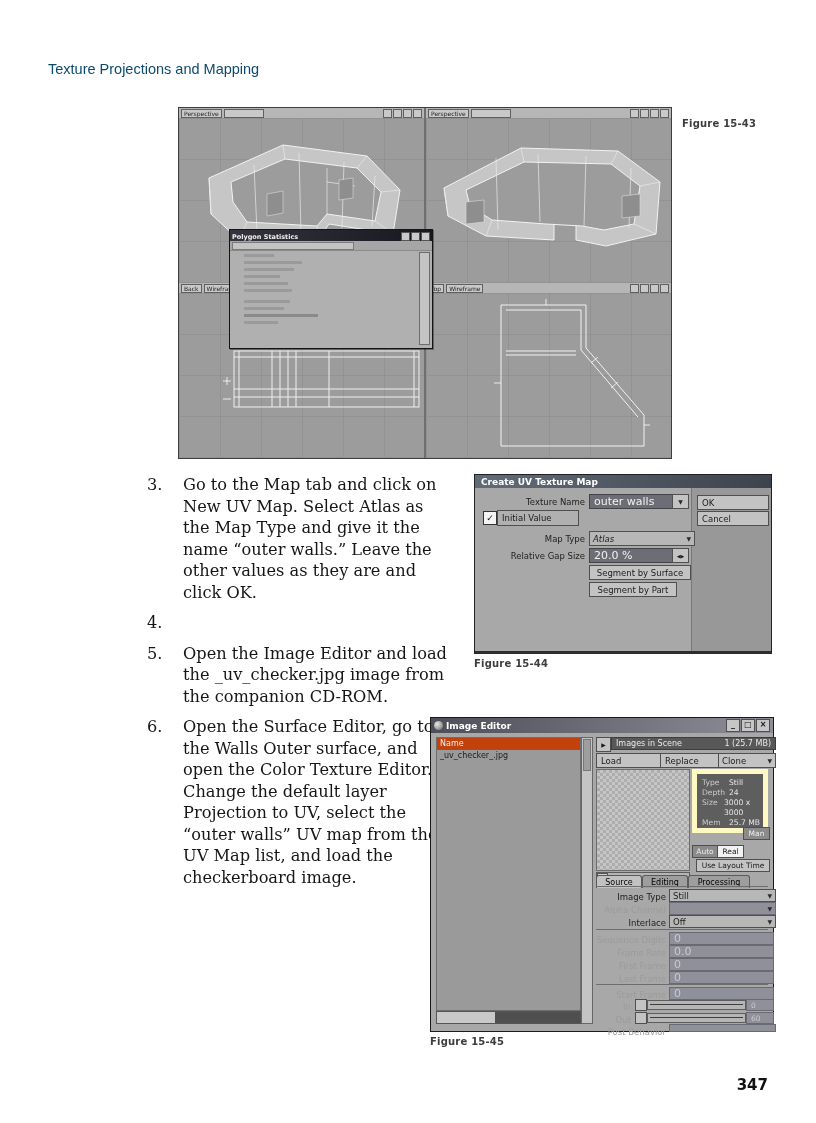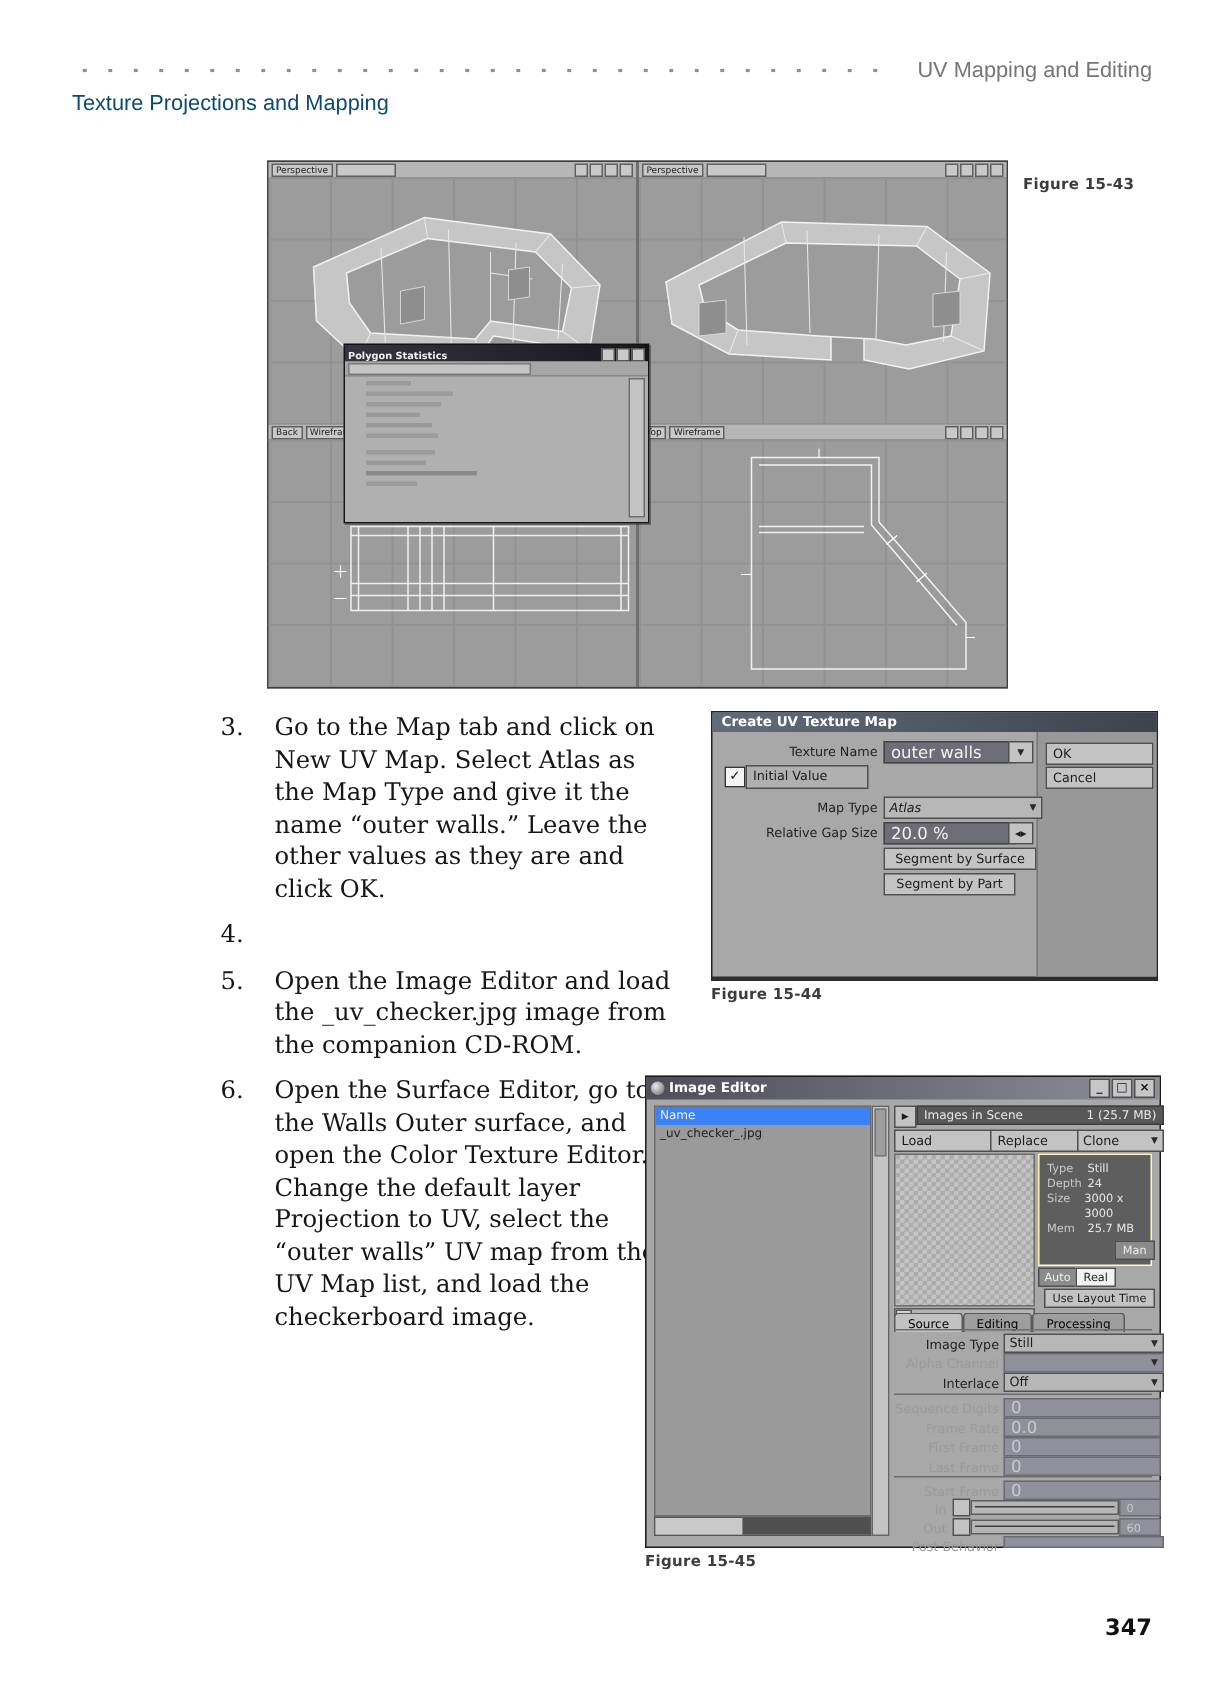--- a/index.html
+++ b/index.html
@@ -89,24 +89,20 @@
        justify-content:center;border:1px solid #5a5a5a;border-bottom:none;border-radius:3px 3px 0 0;}
   .slider-track{position:absolute;height:8px;background:#b5b5b5;border:1px solid #5c5c5c;}
   .slider-line{position:absolute;left:2px;right:2px;top:3px;height:1px;background:#3e3e3e;}
   .svg-wire{position:absolute;left:0;top:0;}
 </style>
 </head>
 <body>
 
 <div class="page">
 
-  <div class="abs hdr-row">
-    <div class="dot-leader"></div>
-    <div class="hdr-txt">UV Mapping and Editing</div>
-  </div>
   <div class="abs subhdr">Texture Projections and Mapping</div>
 
   <div class="abs fig43">
 
     <div class="vp" style="left:0;top:0;width:245px;height:175px;">
       <div class="vp-head">
         <span class="chip">Perspective</span>
         <span class="chip" style="width:34px;"></span>
         <span class="vp-btns">
           <span class="vp-btn"></span>
@@ -293,21 +289,21 @@
       <span style="width:9px;height:9px;border-radius:50%;background:radial-gradient(circle at 35% 35%,#e8e8e8,#666);"></span>
       <span>Image Editor</span>
       <span style="margin-left:auto;display:flex;gap:1px;">
         <span class="win-chip">_</span>
         <span class="win-chip">□</span>
         <span class="win-chip">×</span>
       </span>
     </div>
 
     <div class="abs" style="left:5px;top:19px;width:143px;height:272px;background:#9a9a9a;border:1px solid #6d6d6d;">
-      <div style="height:12px;background:#3b82f6;color:#f0f0f0;font-size:8px;line-height:12px;padding-left:3px;">Name</div>
+      <div style="height:12px;background:#c2410c;color:#f0f0f0;font-size:8px;line-height:12px;padding-left:3px;">Name</div>
       <div style="height:11px;font-size:8px;line-height:11px;padding-left:3px;color:#1c1c1c;">_uv_checker_.jpg</div>
     </div>
     <div class="abs" style="left:5px;top:293px;width:143px;height:11px;border:1px solid #555;display:flex;">
       <span style="width:58px;background:#c9c9c9;"></span>
       <span style="flex:1;background:#4f4f4f;"></span>
     </div>
     <div class="abs" style="left:150px;top:19px;width:10px;height:285px;background:#c4c4c4;border:1px solid #666;">
       <div style="margin:1px;height:30px;background:#9e9e9e;border:1px solid #777;"></div>
     </div>
 
@@ -322,21 +318,21 @@
     <div class="dropdown abs" style="left:287px;top:35px;width:50px;height:13px;background:#c3c3c3;">
       <span>Clone</span>
       <span class="dd-arrow">▼</span>
     </div>
 
     <div class="checker abs" style="left:165px;top:51px;width:92px;height:100px;"></div>
     <div class="slider-track" style="left:165px;top:154px;width:92px;">
       <span style="position:absolute;left:0;top:0;width:9px;height:6px;background:#d2d2d2;border:1px solid #555;"></span>
     </div>
 
-    <div class="abs" style="left:261px;top:51px;width:76px;height:75px;background:#5e5e5e;border:1px solid #fef9c3;padding:4px 0 0 5px;box-sizing:border-box;">
+    <div class="abs" style="left:261px;top:51px;width:76px;height:64px;background:#5e5e5e;border:5px solid #fef9c3;padding:4px 0 0 5px;box-sizing:border-box;">
       <div class="info-row">
           <span class="info-lab">Type</span>
           <span>Still</span>
         </div>
       <div class="info-row">
           <span class="info-lab">Depth</span>
           <span>24</span>
         </div>
       <div class="info-row">
           <span class="info-lab">Size</span>

